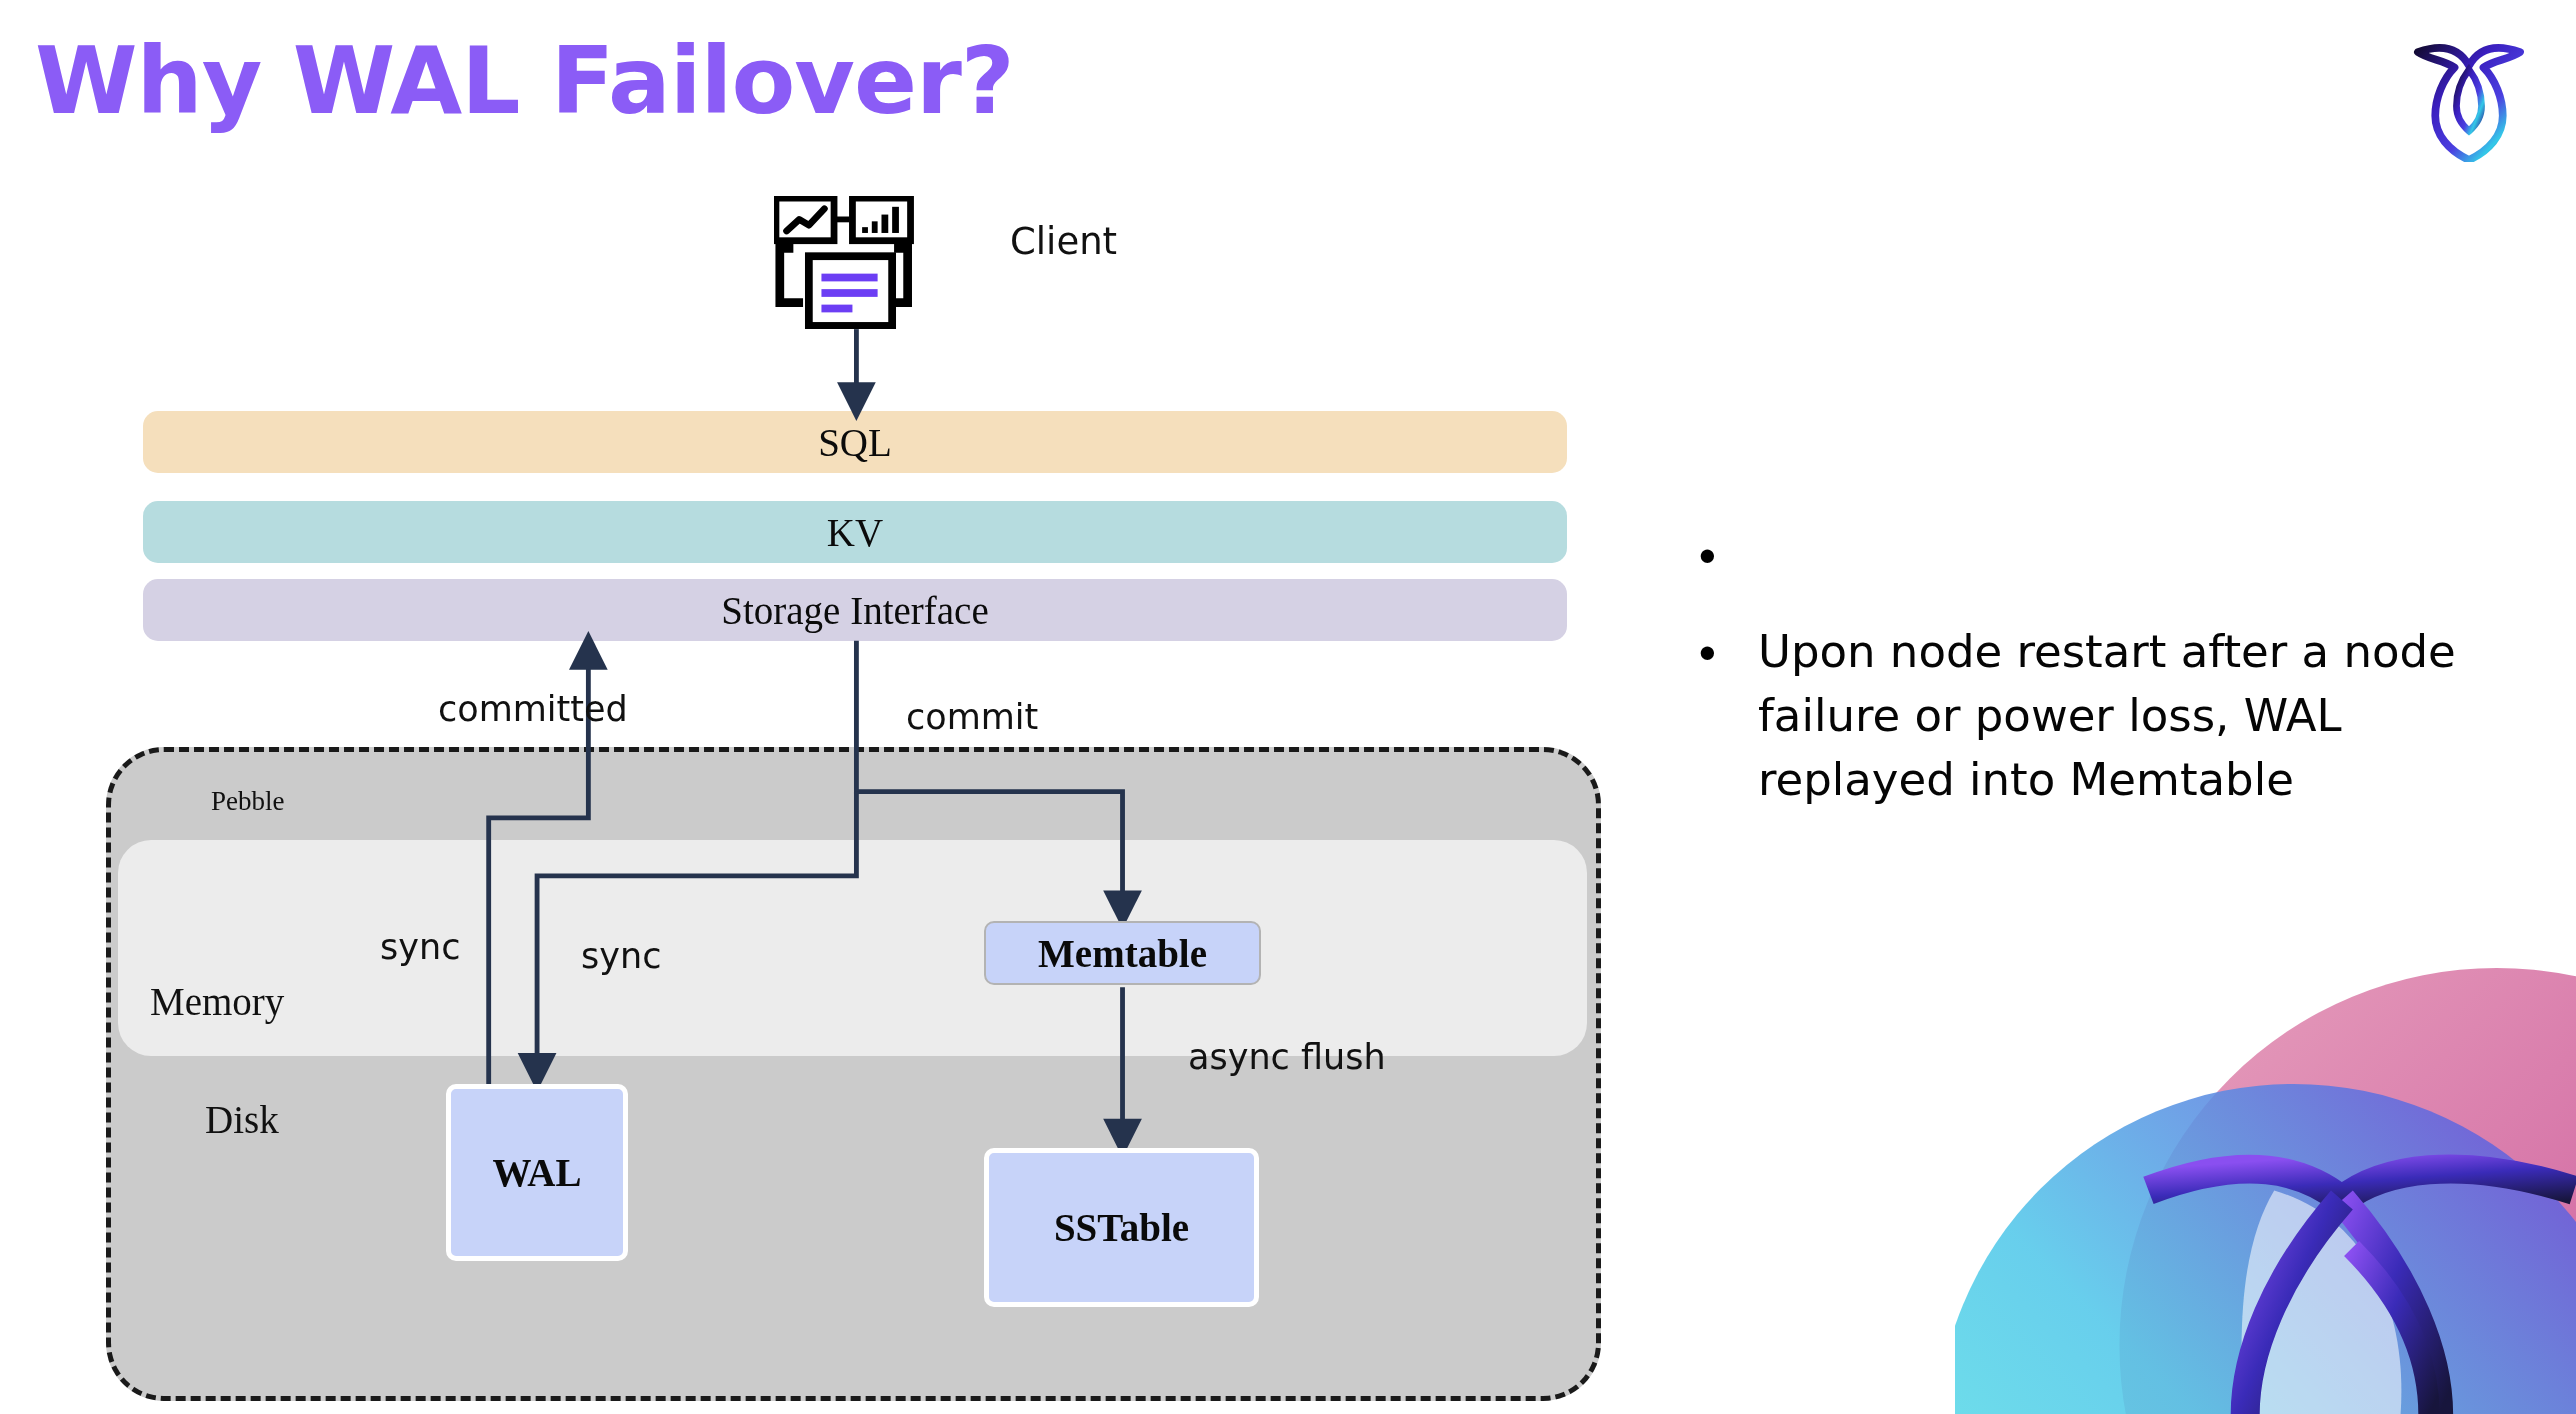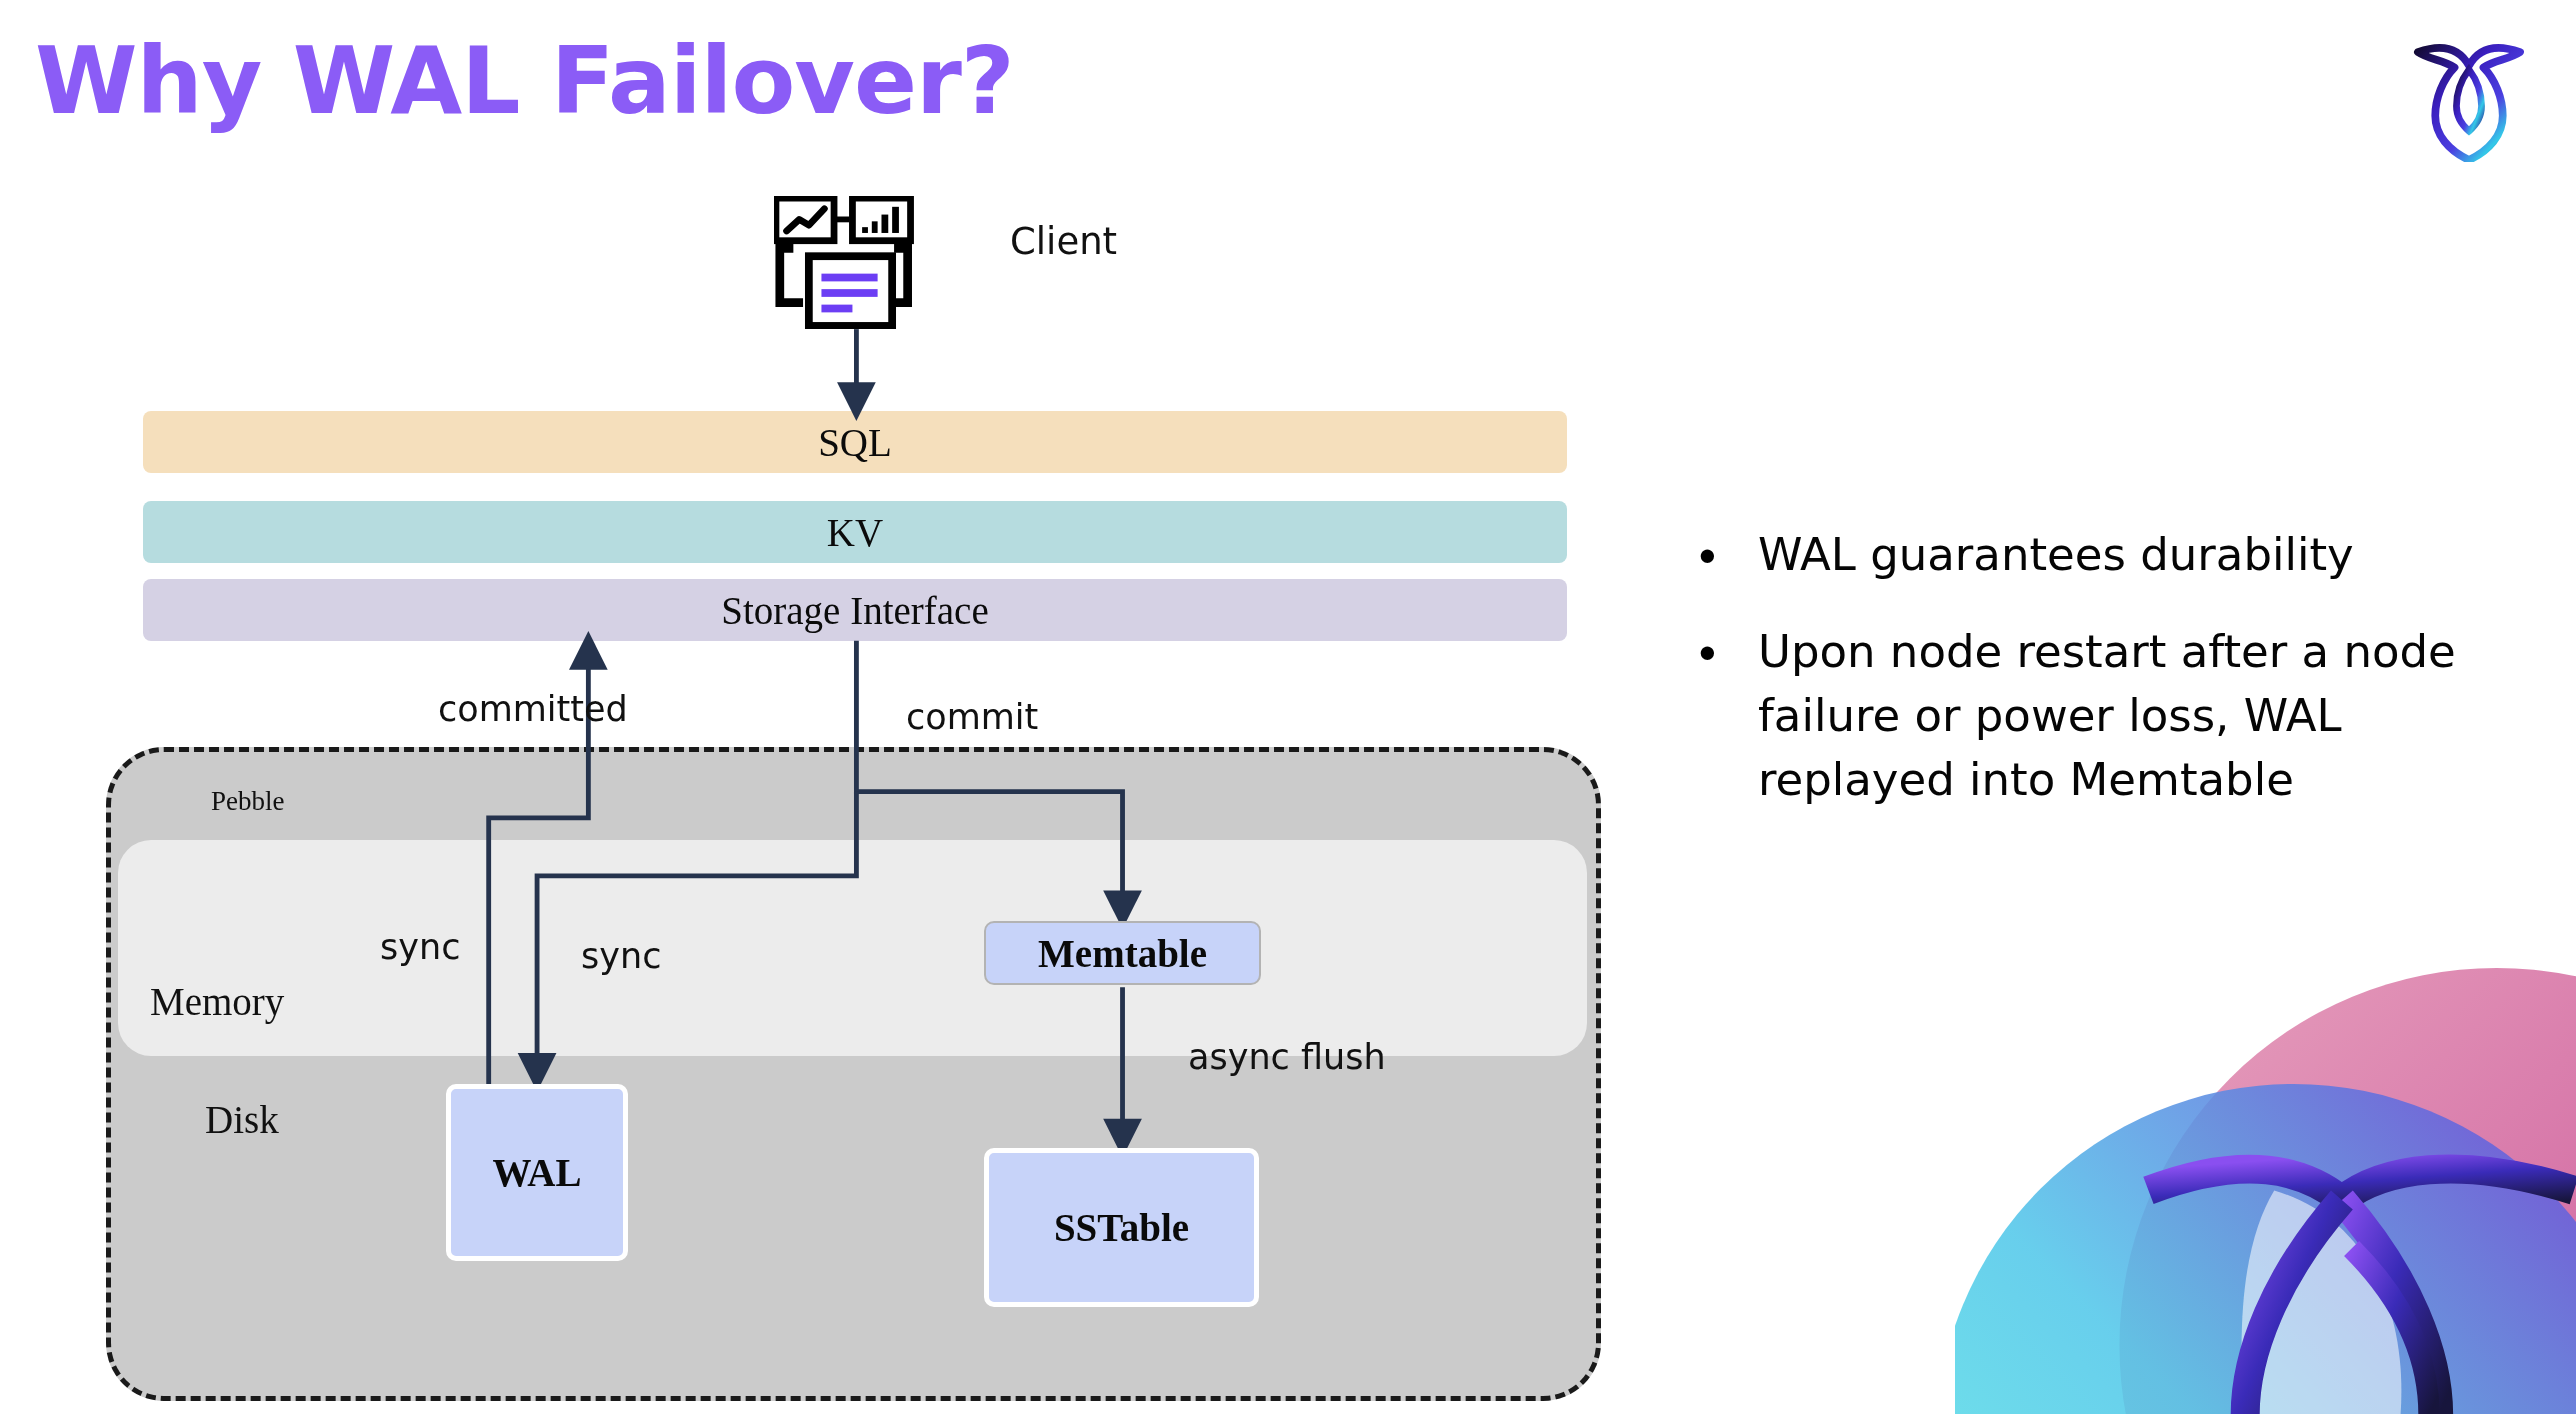--- a/index.html
+++ b/index.html
@@ -53,21 +53,21 @@
     color: #111111;
     font-family: "DejaVu Sans", sans-serif;
   }
 
   
   .stack-bar {
     position: absolute;
     left: 143px;
     width: 1424px;
     height: 62px;
-    border-radius: 8px;
+    border-radius: 15px;
     display: flex;
     align-items: center;
     justify-content: center;
     font-family: "Liberation Serif", serif;
     font-size: 39px;
     color: #0b0b0b;
   }
   #bar-sql { top: 411px; background: #f5dfbc; }
   #bar-kv  { top: 501px; background: #b6dcdf; }
   #bar-storage-interface { top: 579px; background: #d5d1e4; }
@@ -294,21 +294,20 @@
 
 <div class="edge-label" id="label-committed">committed</div>
 <div class="edge-label" id="label-commit">commit</div>
 <div class="edge-label" id="label-sync-left">sync</div>
 <div class="edge-label" id="label-sync-right">sync</div>
 <div class="edge-label" id="label-async-flush">async flush</div>
 
 <div id="bullet-list">
   <div class="bullet-row">
     <span class="bullet-dot">●</span>
-    <span class="bullet-text">WAL guarantees durability</span>
   </div>
   <div class="bullet-row">
     <span class="bullet-dot">●</span>
     <span class="bullet-text">Upon node restart after a node failure or power loss, WAL replayed into Memtable</span>
   </div>
 </div>
 
 <div id="decor-circles">
   <svg viewBox="0 0 642 532" width="621" height="515">
     <defs>

